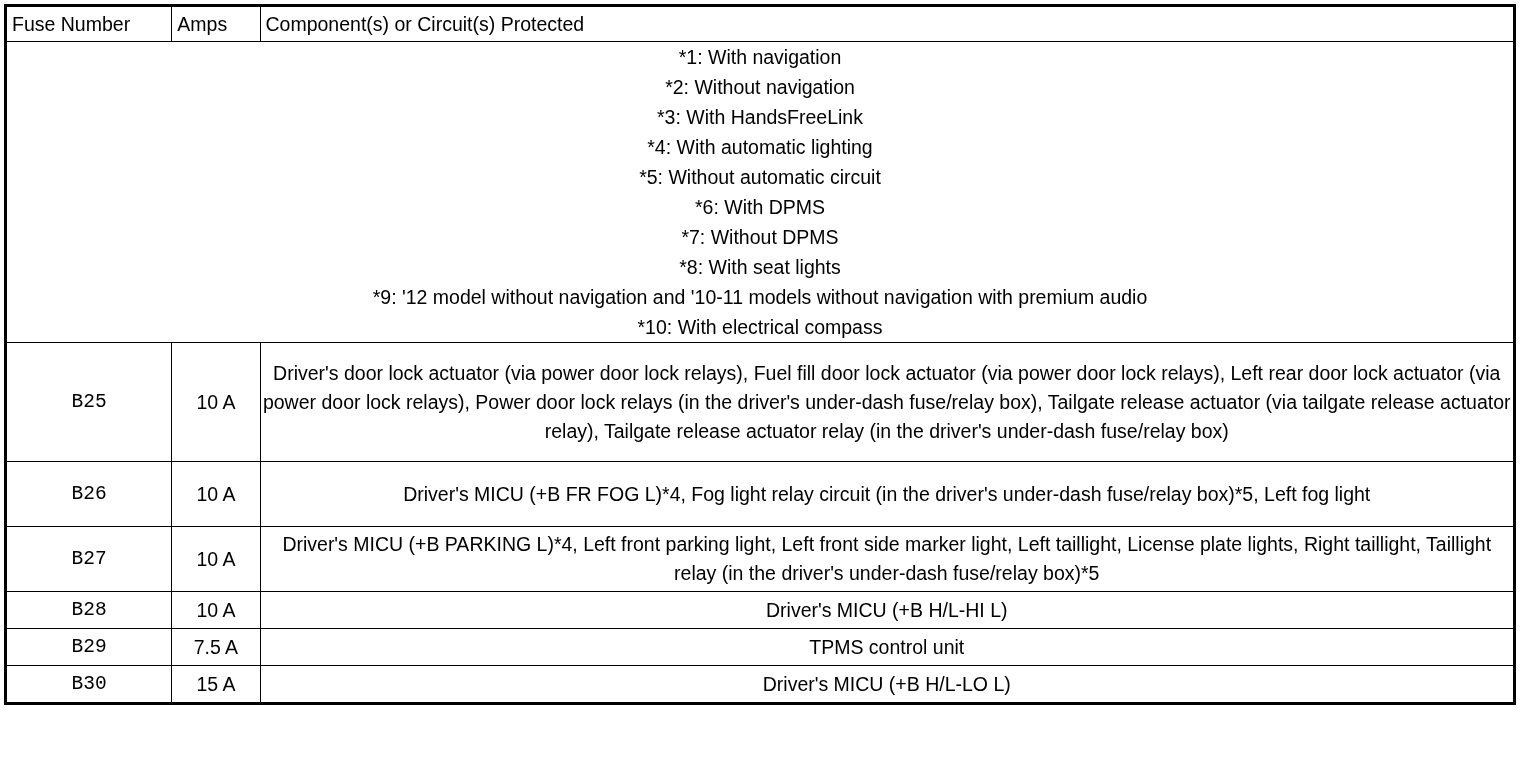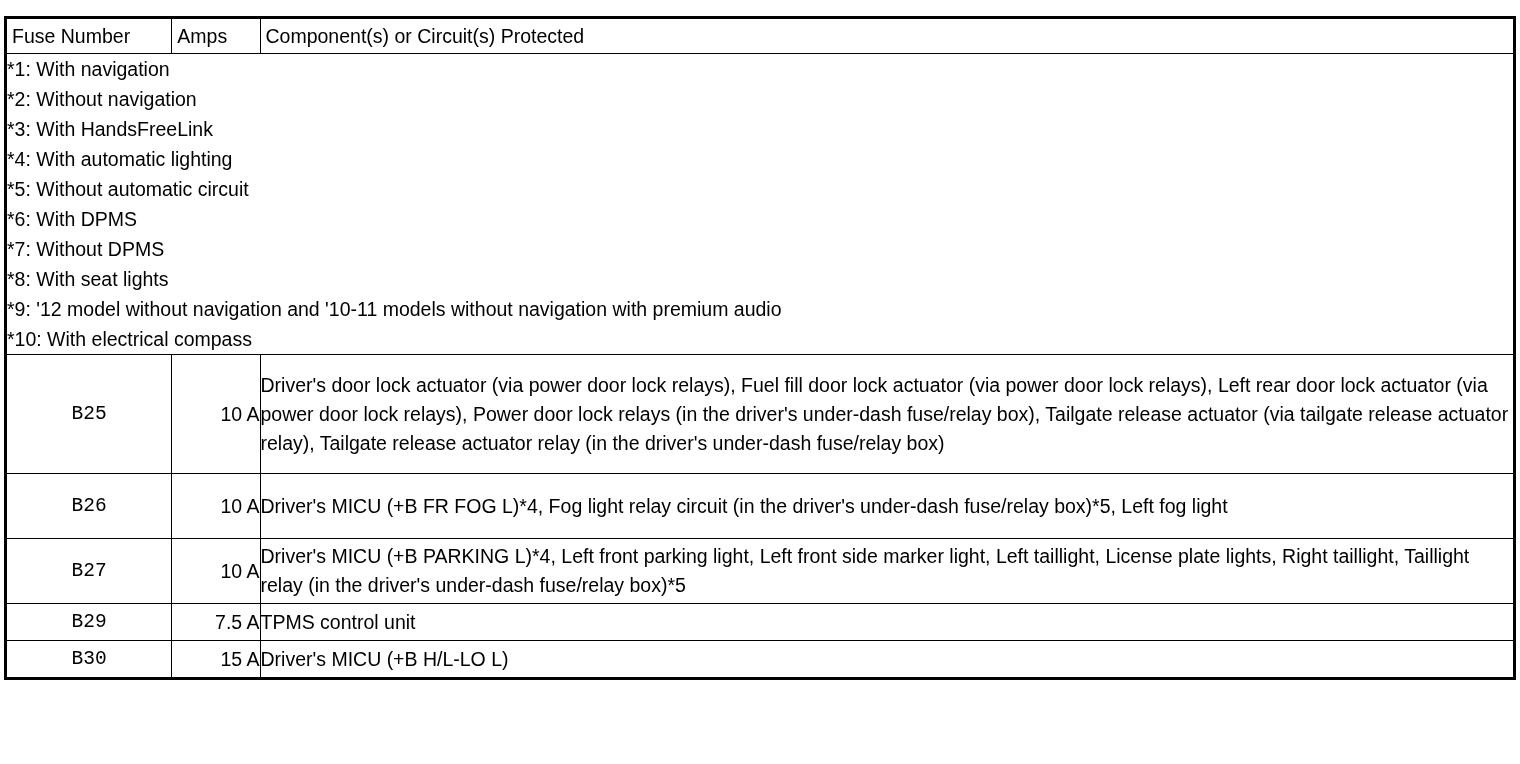--- a/index.html
+++ b/index.html
@@ -19,32 +19,33 @@
     width: 1520px;
     height: 764px;
     box-sizing: border-box;
     position: relative;
   }
 
   table.fuse-table {
     border-collapse: collapse;
     table-layout: fixed;
     width: 1512px;
-    margin: 16px 0 0 4px;
+    margin: 4px 0 0 4px;
     border: 3px solid #000;
   }
 
   table.fuse-table td,
   table.fuse-table th {
     border: 1.5px solid #000;
     padding: 0;
     vertical-align: middle;
     font-weight: normal;
     font-size: 19.5px;
     line-height: 1.18;
+    text-align: center;
   }
 
   
   col.c-fuse  { width: 166px; }
   col.c-amps  { width: 88px; }
   col.c-comp  { width: 1252px; }
 
   
   tr.header-row th {
     height: 34px;
@@ -147,20 +148,27 @@
       </tr>
 
       <tr class="row-med">
         <td class="fuse-cell">B27</td>
         <td class="amps-cell">10 A</td>
         <td class="comp-cell">
           <span class="comp-text">Driver's MICU (+B PARKING L)*4, Left front parking light, Left front side marker light, Left taillight, License plate lights, Right taillight, Taillight relay (in the driver's under-dash fuse/relay box)*5</span>
         </td>
       </tr>
 
+      <tr class="row-short">
+        <td class="fuse-cell">B28</td>
+        <td class="amps-cell">10 A</td>
+        <td class="comp-cell">
+          <span class="comp-text">Driver's MICU (+B H/L-HI L)</span>
+        </td>
+      </tr>
 
       <tr class="row-short">
         <td class="fuse-cell">B29</td>
         <td class="amps-cell">7.5 A</td>
         <td class="comp-cell">
           <span class="comp-text">TPMS control unit</span>
         </td>
       </tr>
 
       <tr class="row-short">

